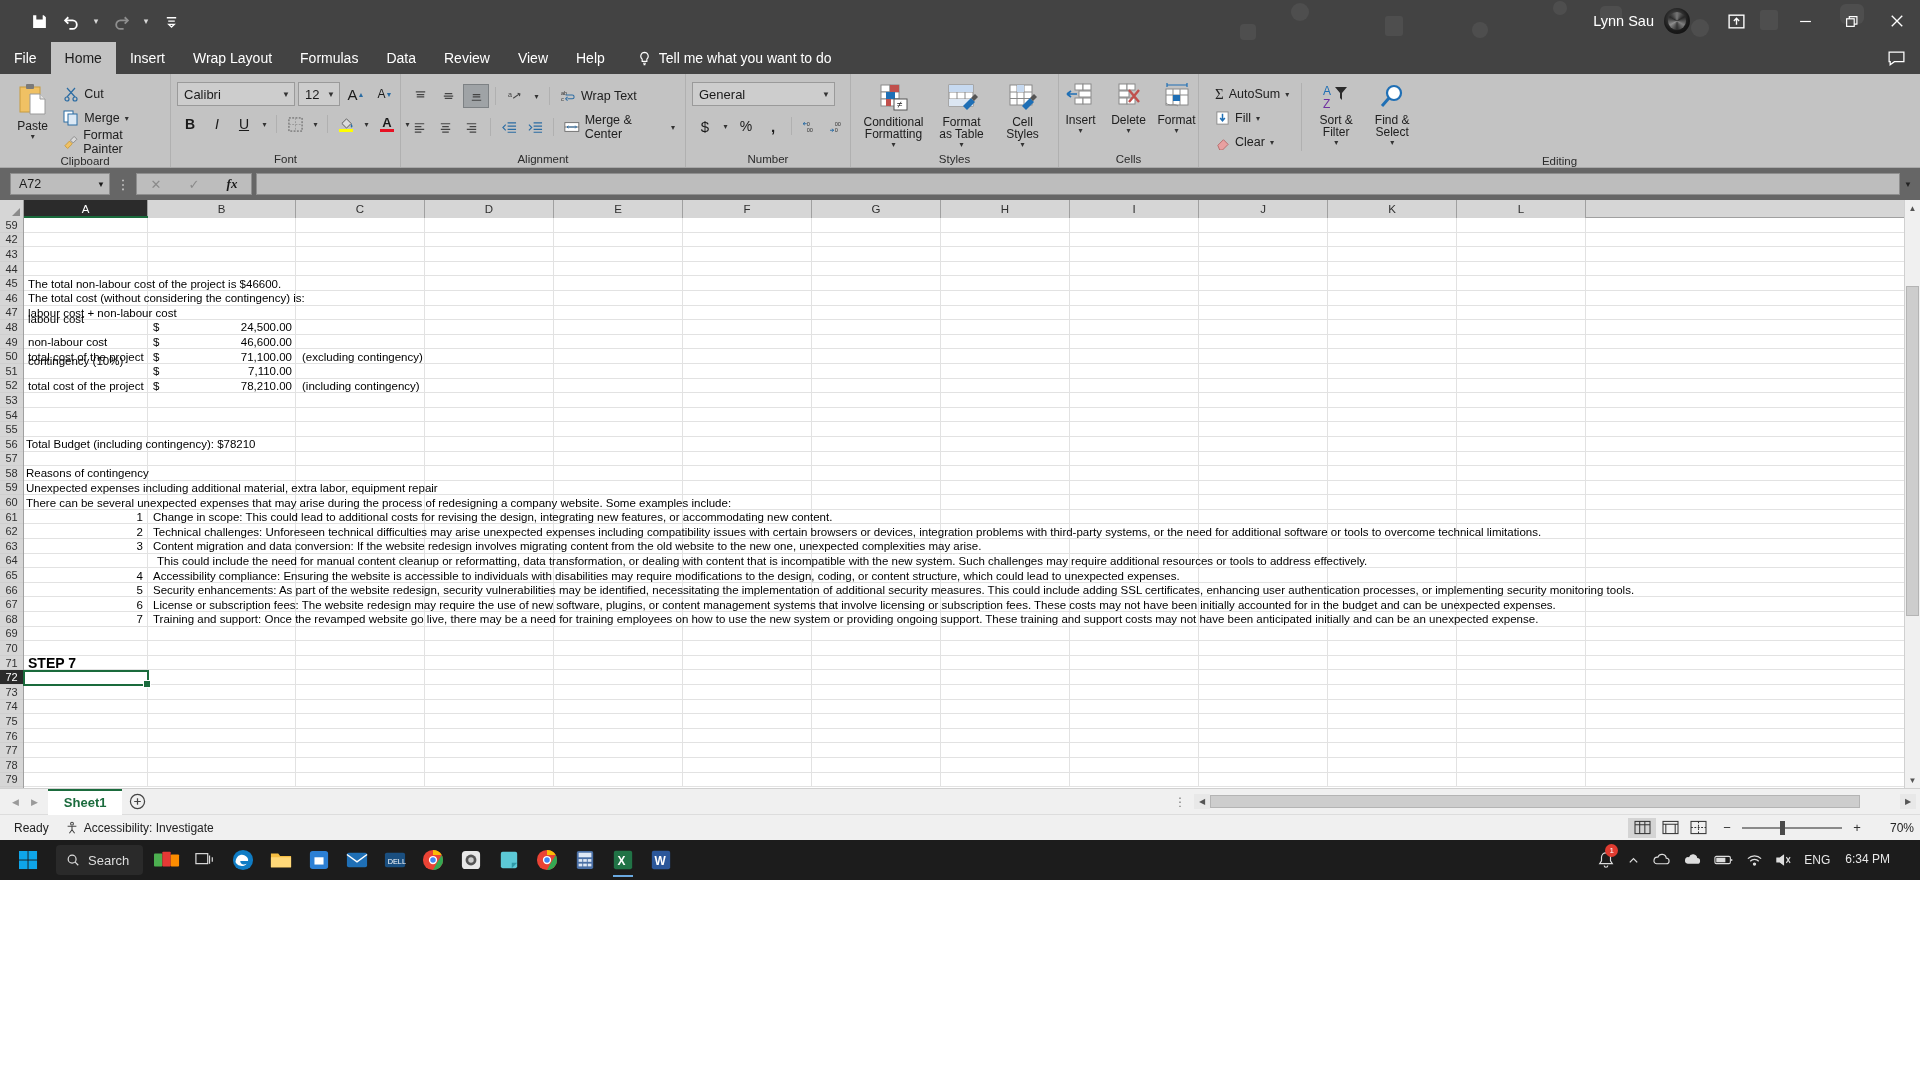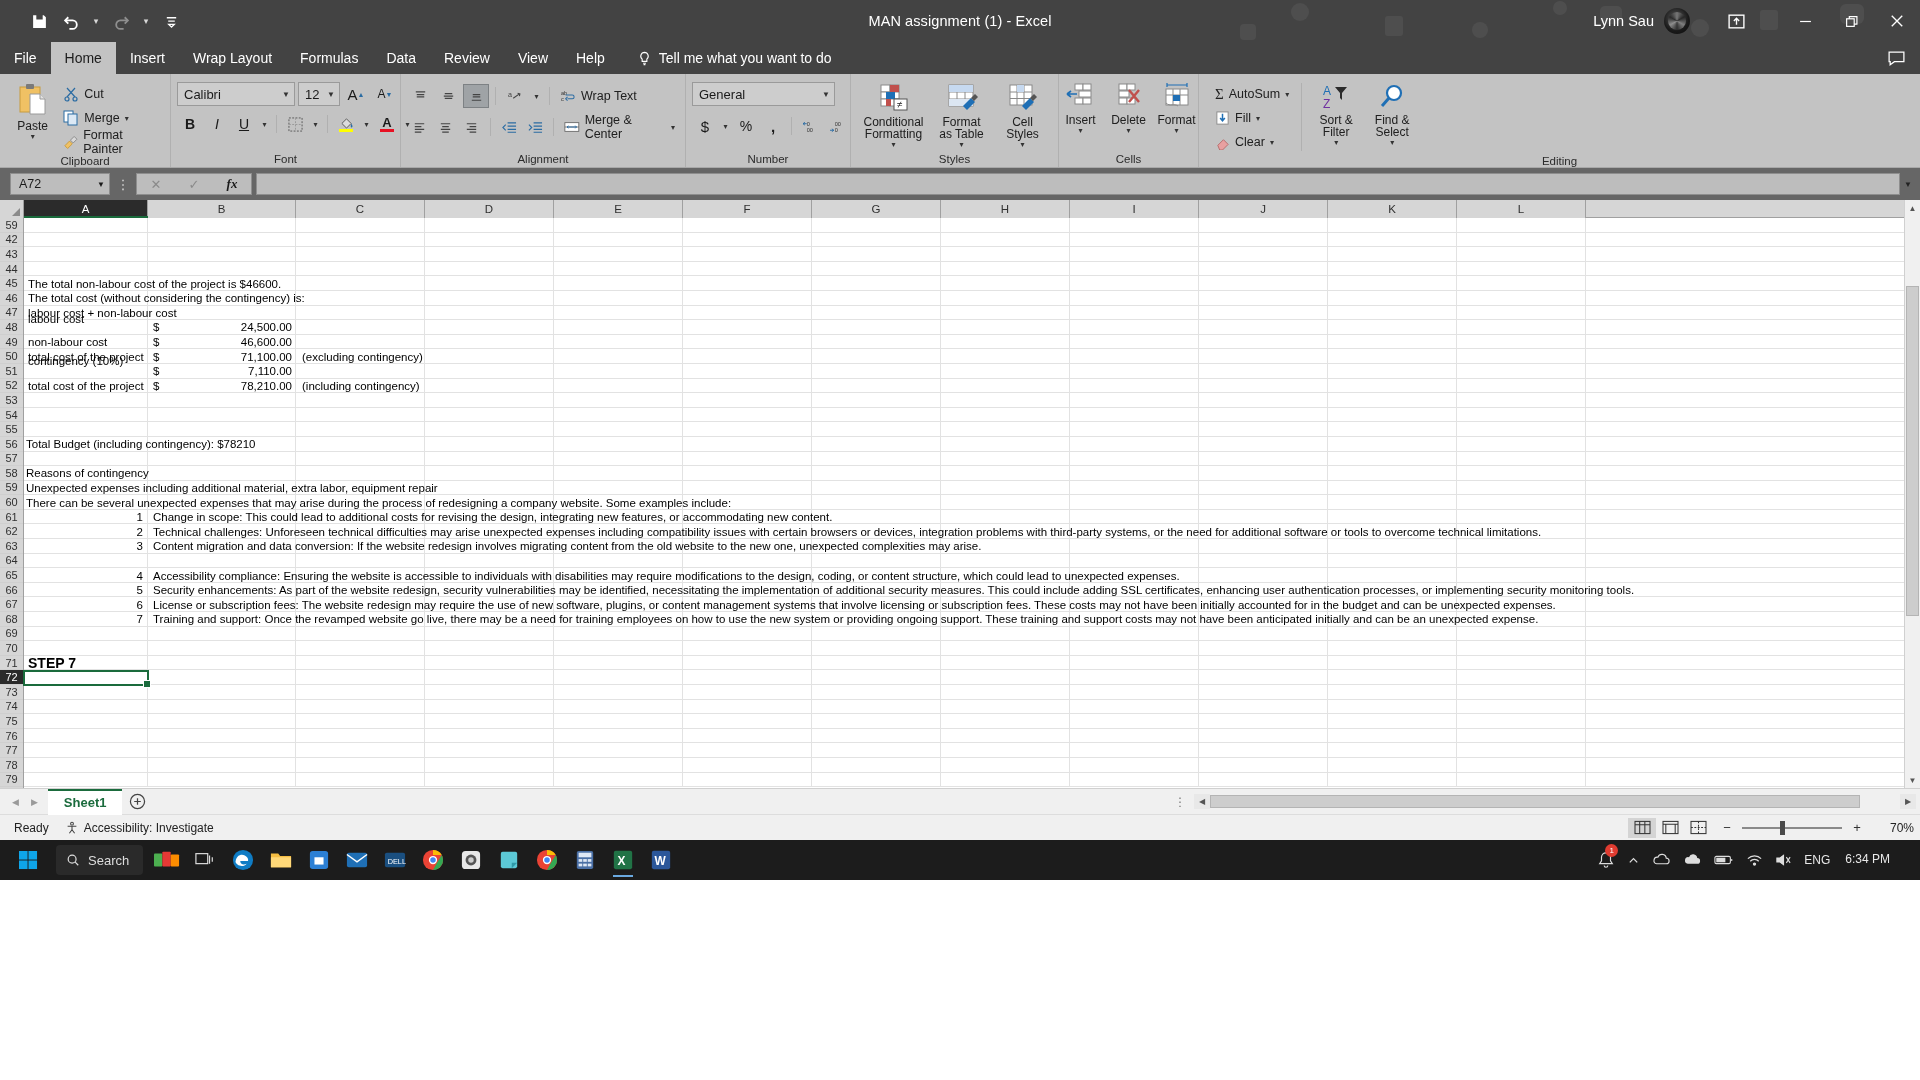--- a/index.html
+++ b/index.html
@@ -288,21 +288,20 @@
         </svg>
     </div>
     <div class="qat-caret">▾</div>
     <div class="qat-btn">
       <svg width="15" height="15" viewBox="0 0 16 16" fill="none" stroke="#fff" stroke-width="1.4">
           <path d="M3 4h10M4.5 7.5h7M8 14l-3-3h6z"></path>
         </svg>
     </div>
   </div>
 
-  <div class="title-center">MAN assignment (1)  -  Excel</div>
 
   <div class="title-right">
     <div class="user-name">Lynn Sau</div>
     <div class="avatar"></div>
     <div class="ribbon-display-btn">
       <svg width="19" height="19" viewBox="0 0 18 18" fill="none" stroke="#fff" stroke-width="1.3">
           <rect x="2" y="3" width="14" height="12"></rect>
           <path d="M9 12V6M6.5 8.5L9 6l2.5 2.5"></path>
         </svg>
     </div>
@@ -1150,20 +1149,21 @@
           <div class="gc" style="width: 129px;"></div>
           <div class="gc" style="width: 129px;"></div>
           <div class="gc" style="width: 129px;"></div>
           <div class="gc" style="width: 129px;"></div>
           <div class="gc" style="width: 129px;"></div>
           <div class="gc" style="width: 129px;"></div>
           <div class="gc" style="width: 129px;"></div>
           <div class="gc" style="width: 129px;"></div>
           <div class="gc" style="width: 129px;"></div>
         </div>
+        <div class="ov" style="top: 335.8px; left: 133px; justify-content: flex-start;">This could include the need for manual content cleanup or reformatting, data transformation, or dealing with content that is incompatible with the new system. Such challenges may require additional resources or tools to address effectively.</div>
         <div class="grow">
           <div class="gc" style="width: 124px;"></div>
           <div class="gc" style="width: 148px;"></div>
           <div class="gc" style="width: 129px;"></div>
           <div class="gc" style="width: 129px;"></div>
           <div class="gc" style="width: 129px;"></div>
           <div class="gc" style="width: 129px;"></div>
           <div class="gc" style="width: 129px;"></div>
           <div class="gc" style="width: 129px;"></div>
           <div class="gc" style="width: 129px;"></div>

